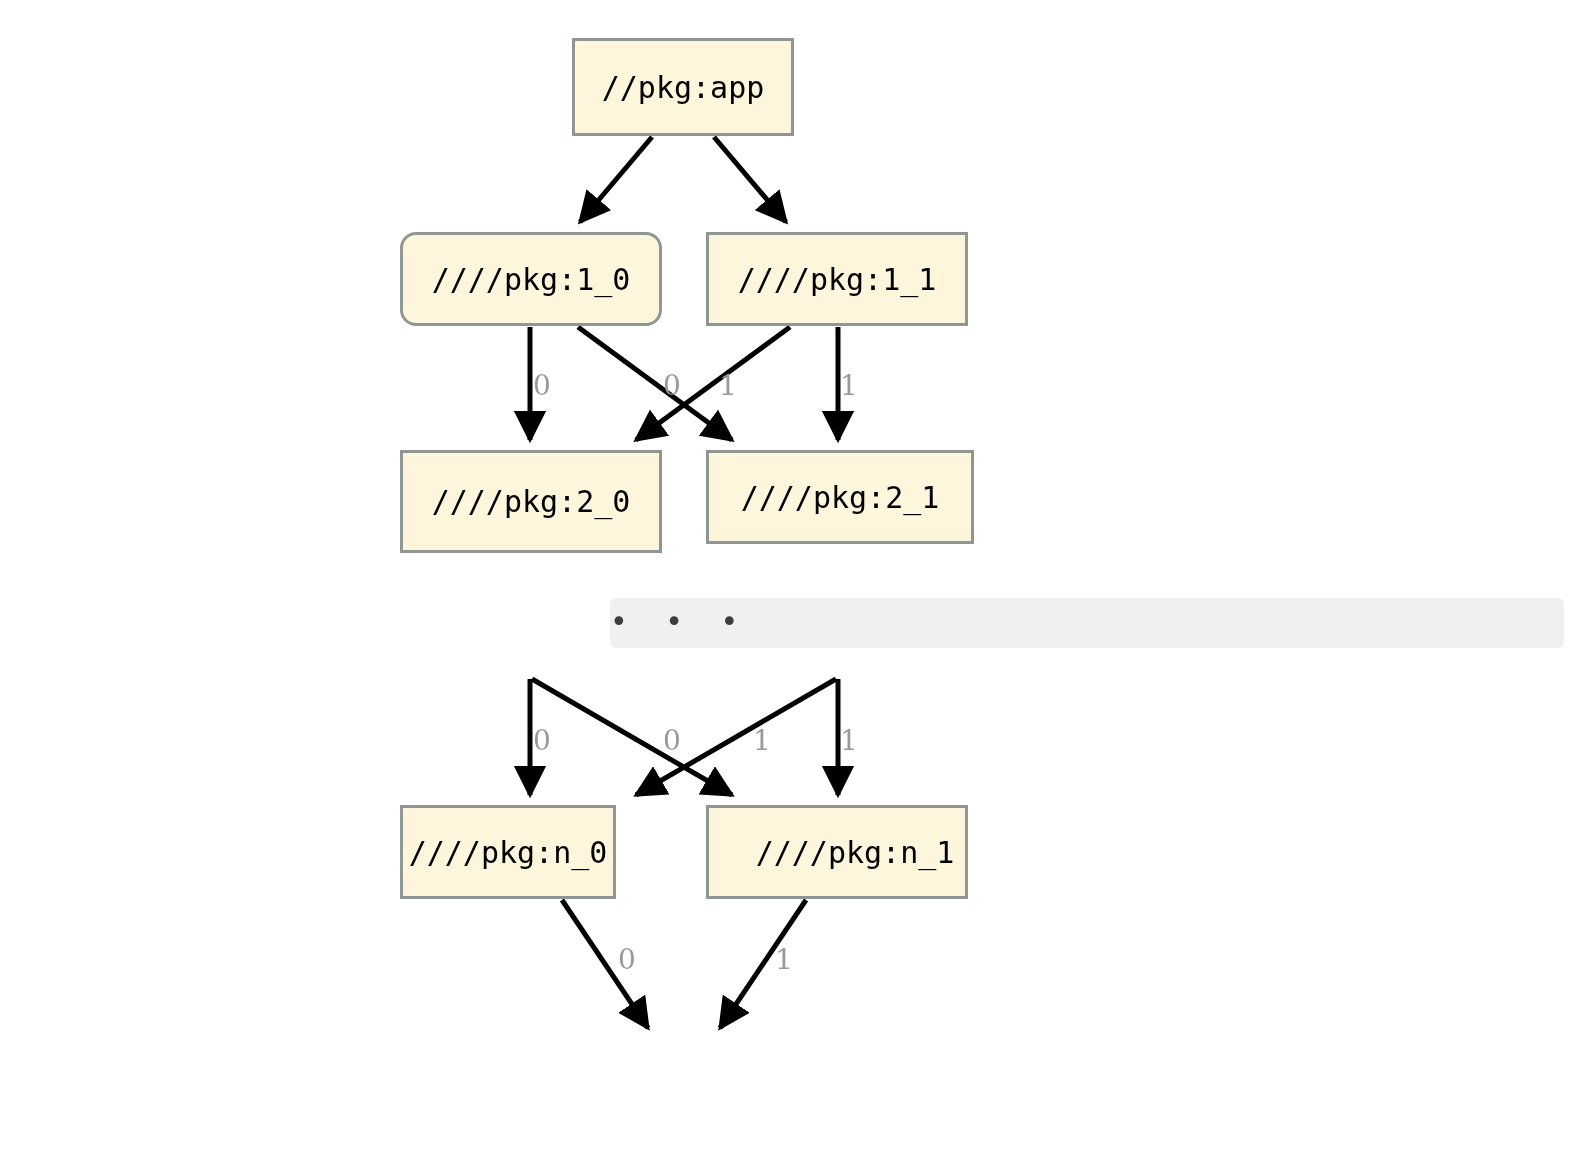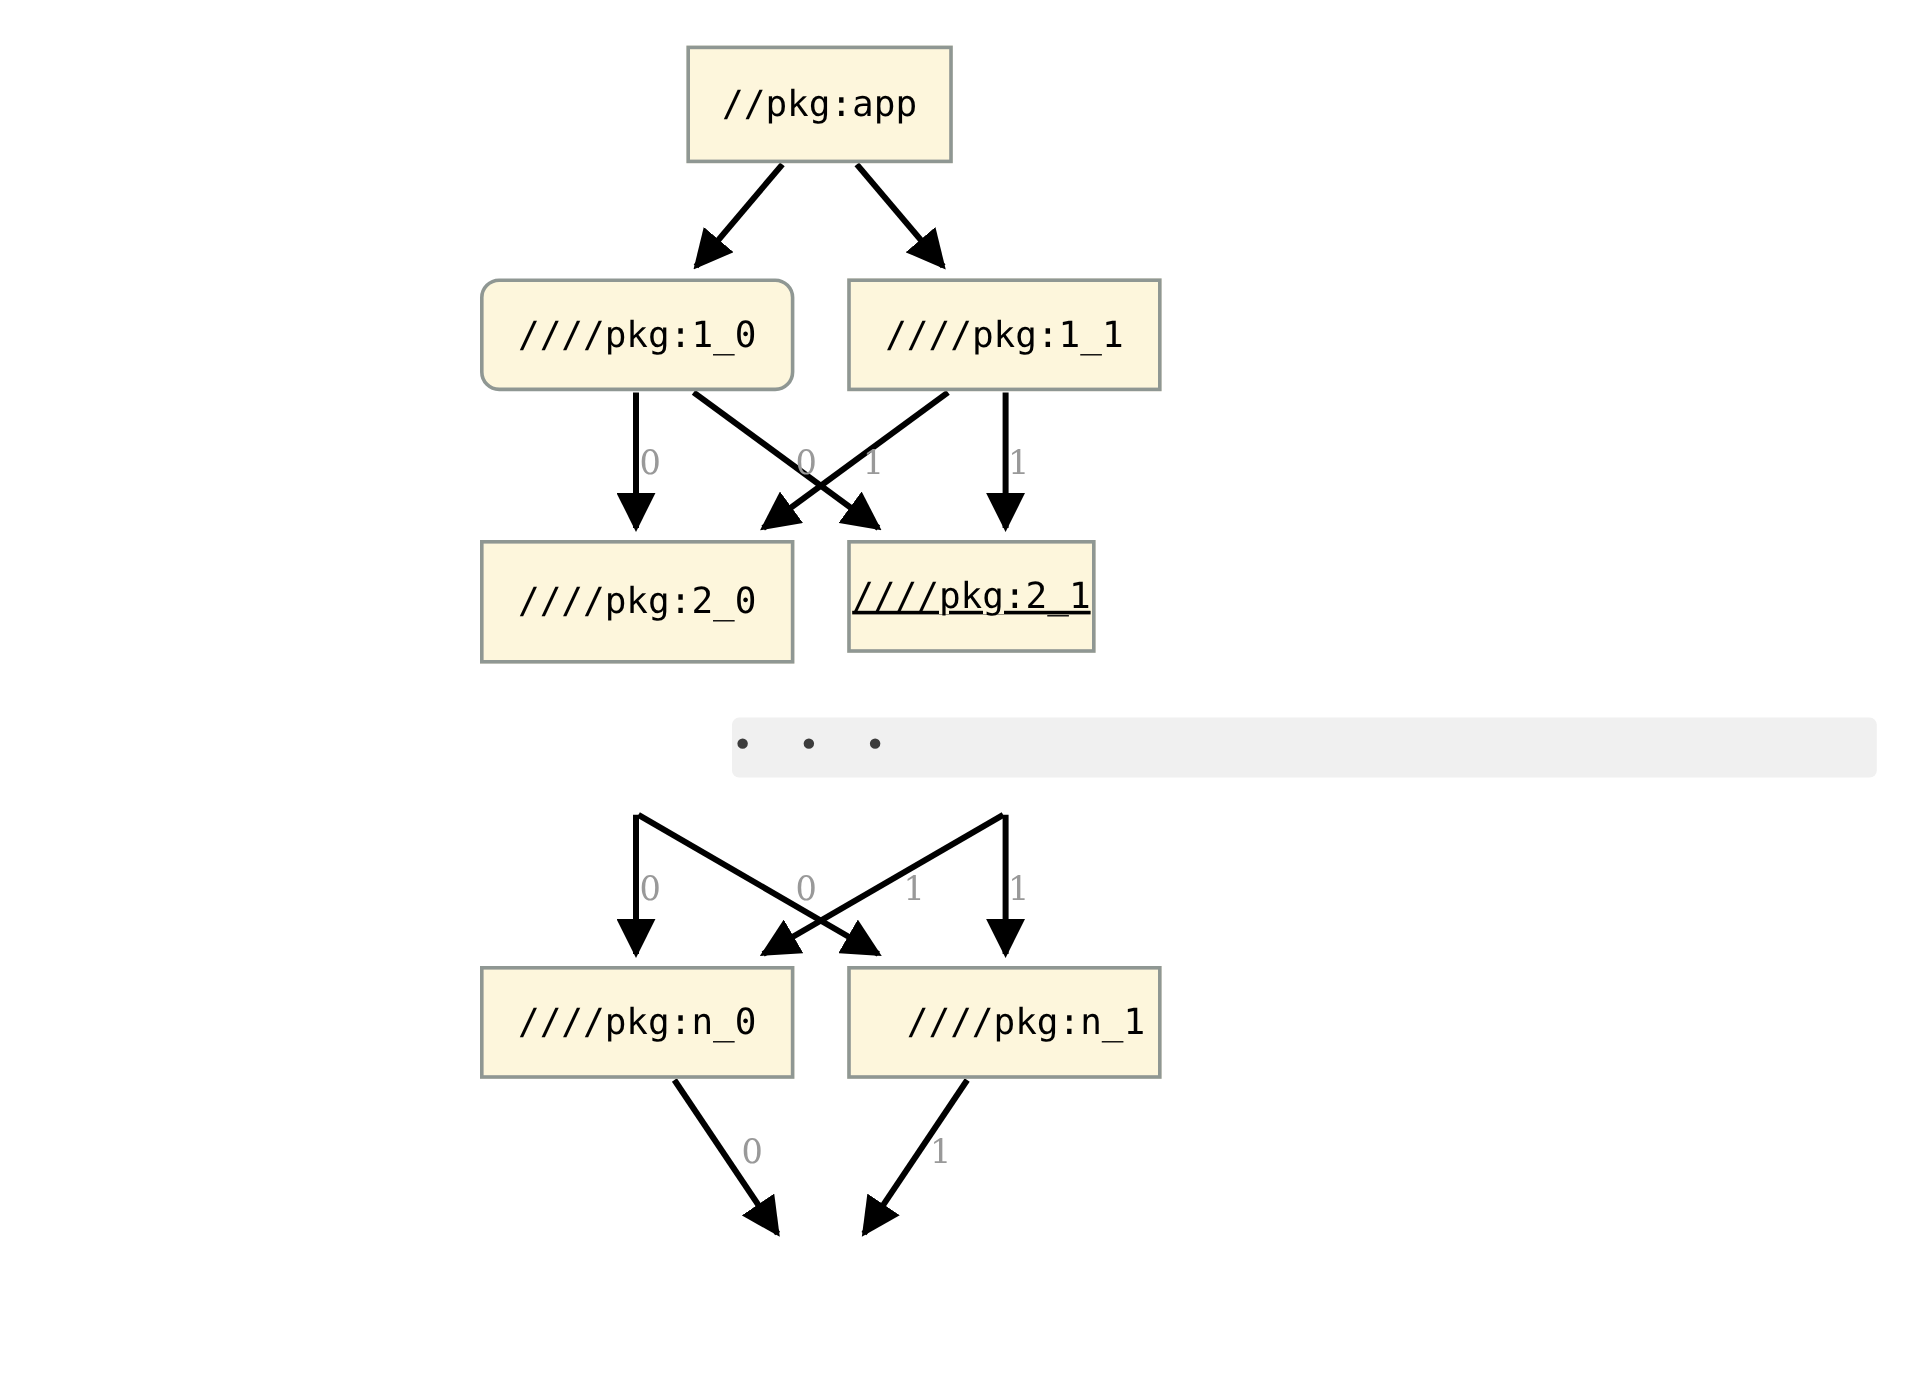--- a/index.html
+++ b/index.html
@@ -101,23 +101,23 @@
   </svg>
 
   <div class="node" style="left:572px; top:38px; width:222px; height:98px;">//pkg:app</div>
 
   <div class="node" style="left:400px; top:232px; width:262px; height:94px;border-radius:16px;">////pkg:1_0</div>
 
   <div class="node" style="left:706px; top:232px; width:262px; height:94px;">////pkg:1_1</div>
 
   <div class="node" style="left:400px; top:450px; width:262px; height:103px;">////pkg:2_0</div>
 
-  <div class="node" style="left:706px; top:450px; width:207px; height:94px;text-decoration:underline;">////pkg:2_1</div>
+  <div class="node" style="left:706px; top:450px; width:268px; height:94px;">////pkg:2_1</div>
 
-  <div class="node" style="left:400px; top:805px; width:262px; height:94px;">////pkg:n_0</div>
+  <div class="node" style="left:400px; top:805px; width:216px; height:94px;">////pkg:n_0</div>
 
   <div class="node" style="left:706px; top:805px; width:262px; height:94px;padding-left:36px;">////pkg:n_1</div>
 
 
   <div class="edge-label" style="left:533px; top:372px;">0</div>
   <div class="edge-label" style="left:663px; top:372px;">0</div>
   <div class="edge-label" style="left:719px; top:372px;">1</div>
   <div class="edge-label" style="left:840px; top:372px;">1</div>
 
   <div class="edge-label" style="left:533px; top:727px;">0</div>

